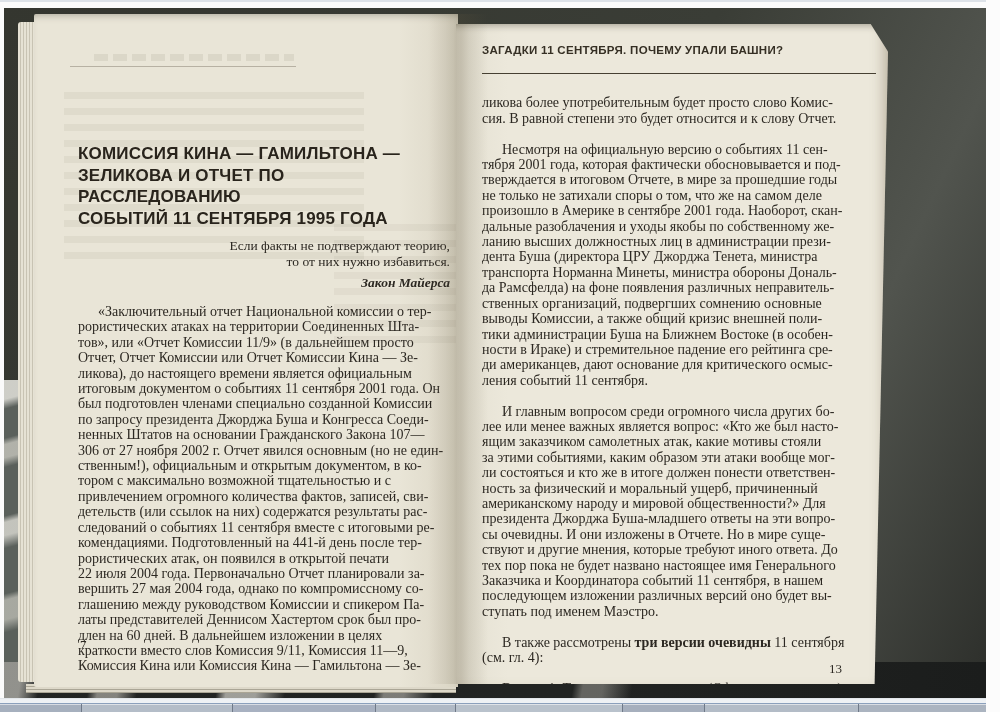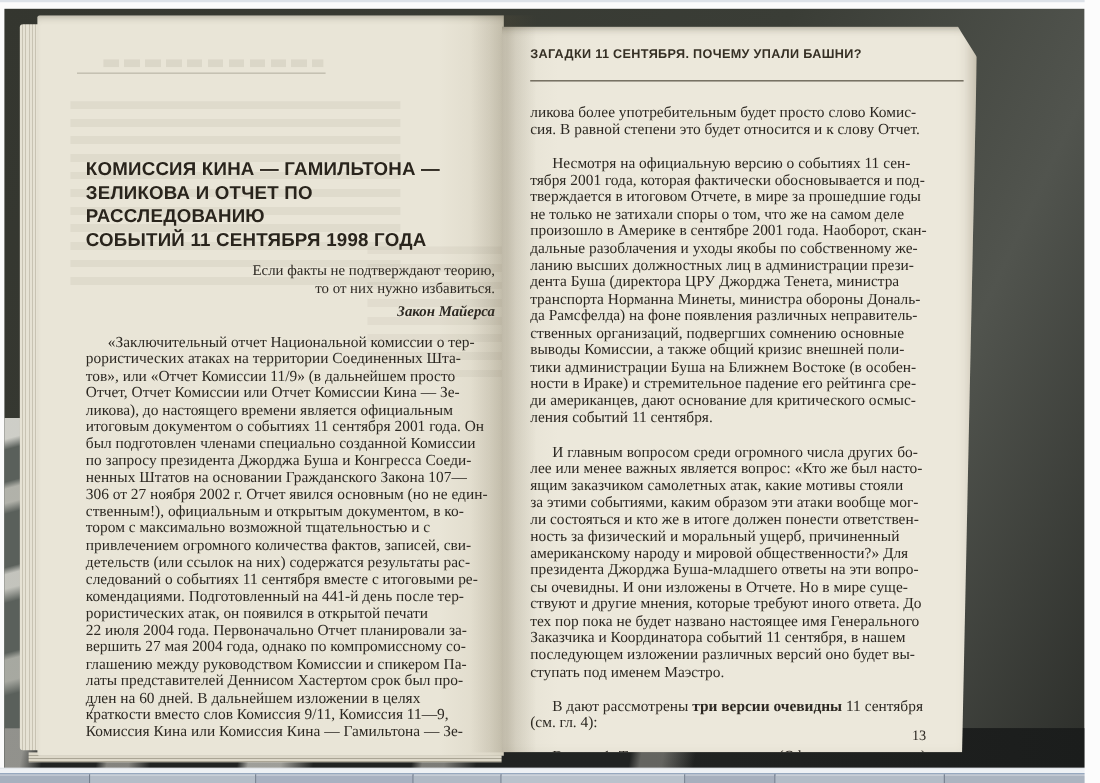--- a/index.html
+++ b/index.html
@@ -83,21 +83,21 @@
   <div class="page-stack-bottom"></div>
 
   <div class="page page-left">
     <div class="ghost ghost-head"></div>
     <div class="ghost ghost-rule"></div>
     <div class="ghost ghost-lines-a"></div>
     <div class="ghost ghost-lines-b"></div>
     <div class="lp-inner">
       <div class="chapter-title">КОМИССИЯ КИНА — ГАМИЛЬТОНА —
 ЗЕЛИКОВА И ОТЧЕТ ПО РАССЛЕДОВАНИЮ
-СОБЫТИЙ 11 СЕНТЯБРЯ 1998 ГОДА</div>
+СОБЫТИЙ 11 СЕНТЯБРЯ 1995 ГОДА</div>
       <div class="epigraph">Если факты не подтверждают теорию,
 то от них нужно избавиться.</div>
       <div class="epigraph-attr">Закон Майерса</div>
       <div class="body-text lp-body indent">«Заключительный отчет Национальной комиссии о тер-
 рористических атаках на территории Соединенных Шта-
 тов», или «Отчет Комиссии 11/9» (в дальнейшем просто
 Отчет, Отчет Комиссии или Отчет Комиссии Кина — Зе-
 ликова), до настоящего времени является официальным
 итоговым документом о событиях 11 сентября 2001 года. Он
 был подготовлен членами специально созданной Комиссии
@@ -150,21 +150,21 @@
 ли состояться и кто же в итоге должен понести ответствен-
 ность за физический и моральный ущерб, причиненный
 американскому народу и мировой общественности?» Для
 президента Джорджа Буша-младшего ответы на эти вопро-
 сы очевидны. И они изложены в Отчете. Но в мире суще-
 ствуют и другие мнения, которые требуют иного ответа. До
 тех пор пока не будет названо настоящее имя Генерального
 Заказчика и Координатора событий 11 сентября, в нашем
 последующем изложении различных версий оно будет вы-
 ступать под именем Маэстро.</p>
-      <p class="indent"><span>В дают рассмотрены </span><b>три версии очевидны</b><span> 11 сентября
+      <p class="indent"><span>В также рассмотрены </span><b>три версии очевидны</b><span> 11 сентября
 (см. гл. 4):</span></p>
       <p class="indent versions">Версия 1: Теория внешнего врага. (Официальная версия);</p>
       <p class="indent versions">версия 2: Теория внутреннего заговора;</p>
       
     </div>
 
     <div class="pagenum pn-right">13</div>
   </div>
 
   <div class="gutter-shadow"></div>

